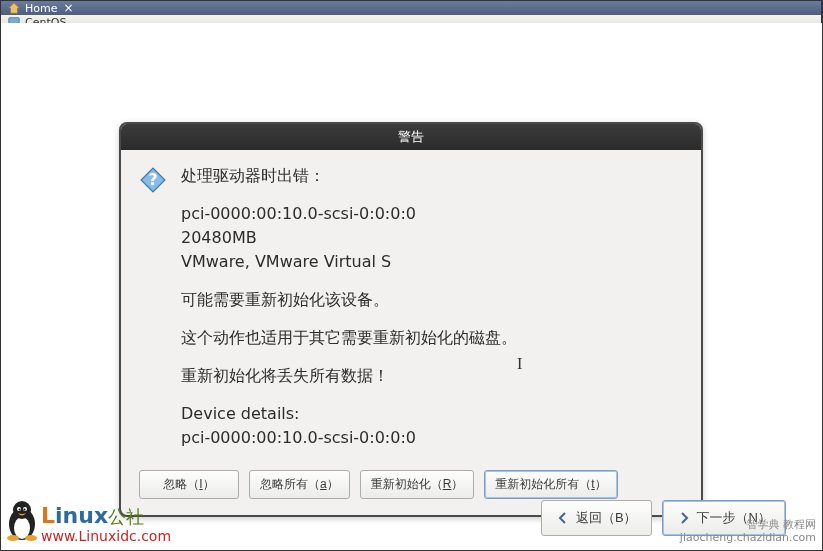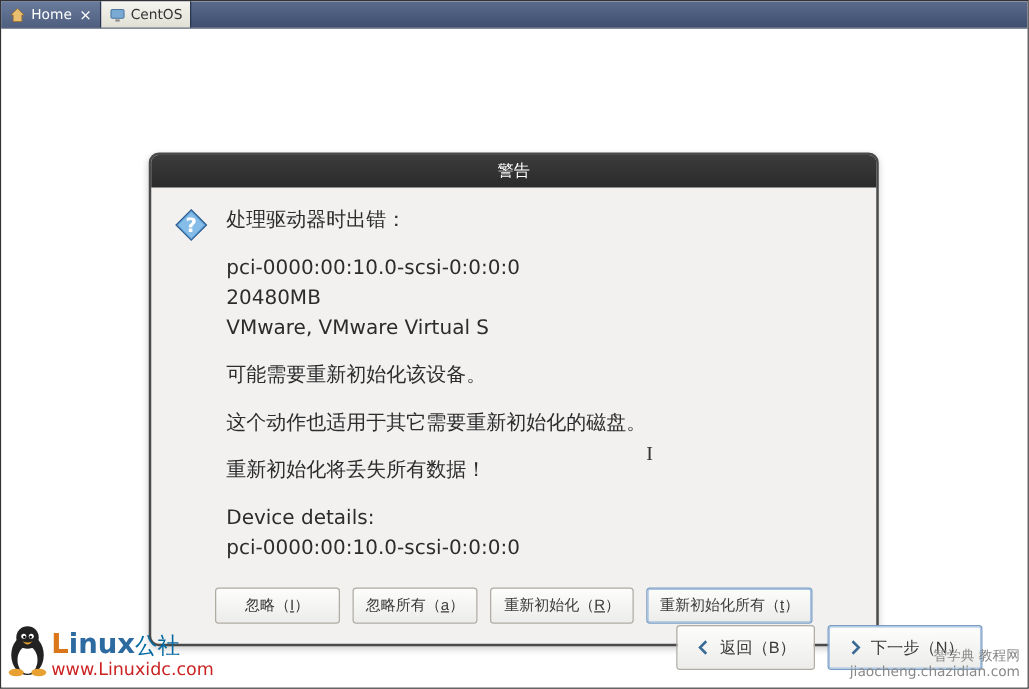--- a/index.html
+++ b/index.html
@@ -13,20 +13,21 @@
       overflow: hidden;
       border: 1px solid #333;
     }
     
     .tab-bar {
       height: 22px;
       background: linear-gradient(to bottom, #5a6b8c 0%, #3e4e6e 100%);
       display: flex;
       align-items: stretch;
       border-bottom: 1px solid #2a3650;
+      flex-direction: column;
     }
     .tab {
       display: flex;
       align-items: center;
       padding: 0 6px;
       gap: 4px;
       font-size: 11px;
       border-right: 1px solid #2a3650;
       background: linear-gradient(to bottom, #6a7b9c 0%, #4e5e7e 100%);
     }
@@ -80,21 +81,21 @@
       color: #2c2c2c;
       font-size: 16px;
       line-height: 1.5;
     }
     .dialog-text p { margin-bottom: 14px; }
     .dialog-text p:last-child { margin-bottom: 0; }
     .dialog-buttons {
       display: flex;
       gap: 10px;
       margin-top: 20px;
-      justify-content: center;
+      justify-content: flex-start;
     }
     .btn {
       border: 1px solid #b0aca4;
       border-radius: 3px;
       background: linear-gradient(to bottom, #fdfdfc 0%, #ececea 100%);
       padding: 5px 10px;
       font-size: 12px;
       color: #3a3a3a;
       cursor: pointer;
       min-width: 100px;
@@ -143,21 +144,21 @@
     .wm-logo {
       position: absolute;
       bottom: 6px;
       left: 4px;
       font-size: 11px;
       line-height: 1.1;
     }
     .wm-logo .line1 { font-size: 22px; font-weight: bold; }
     .wm-logo .line1 .l { color: #d9771a; }
     .wm-logo .line1 .rest { color: #2c6aa0; }
-    .wm-logo .line1 .gs { color: #0369a1; font-weight: normal; font-size: 18px; }
+    .wm-logo .line1 .gs { color: #4d7c0f; font-weight: normal; font-size: 18px; }
     .wm-logo .line2 { color: #c22; font-size: 14px; }
     .wm-right {
       position: absolute;
       bottom: 6px;
       right: 6px;
       font-size: 11px;
       color: #888;
       text-align: right;
       line-height: 1.2;
     }

